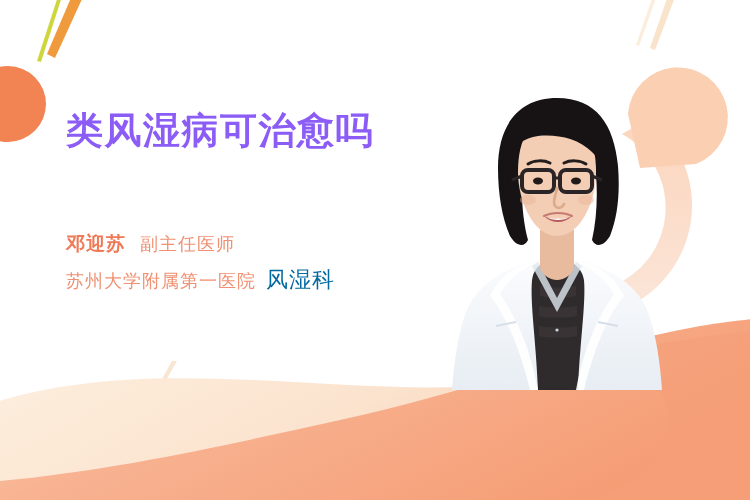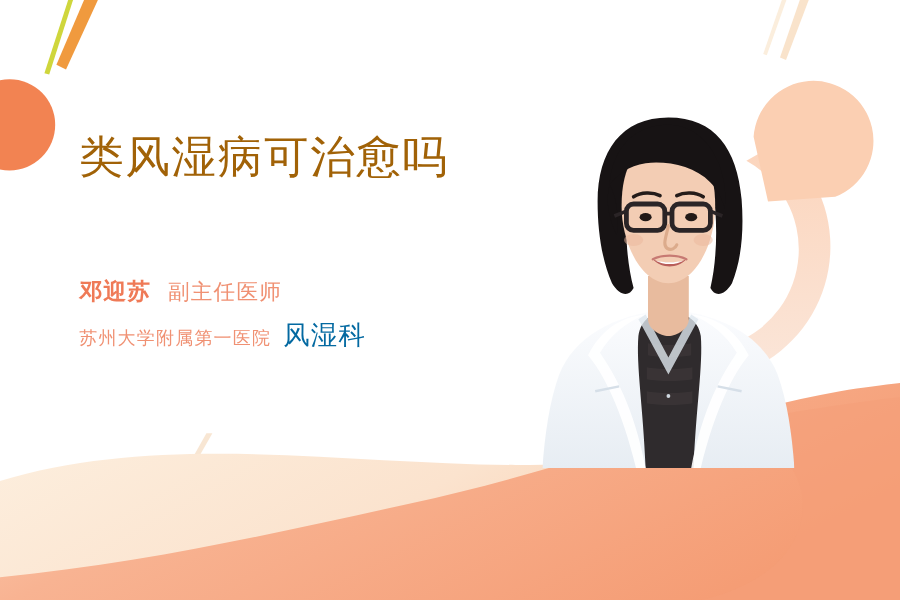--- a/index.html
+++ b/index.html
@@ -27,23 +27,23 @@
   #text-block {
     position: absolute;
     left: 66px;
     top: 108px;
     width: 380px;
     z-index: 5;
   }
   #title {
     font-size: 37px;
     line-height: 1.22;
-    color: #a16207;
+    color: #8b5cf6;
     letter-spacing: 1.5px;
-    font-weight: 400;
+    font-weight: 700;
     margin: 0;
     white-space: nowrap;
   }
   #credits {
     position: absolute;
     left: 66px;
     top: 234px;
     z-index: 5;
   }
   .credit-line {
@@ -58,21 +58,21 @@
     letter-spacing: 1px;
   }
   #doctor-title {
     font-size: 18px;
     font-weight: 400;
     color: #f09173;
     letter-spacing: 1px;
     margin-left: 14px;
   }
   #hospital {
-    font-size: 15px;
+    font-size: 18px;
     font-weight: 400;
     color: #f09173;
     letter-spacing: 1px;
     text-align: center;
   }
   #department {
     font-size: 22px;
     font-weight: 400;
     color: #0369a1;
     letter-spacing: 1px;

